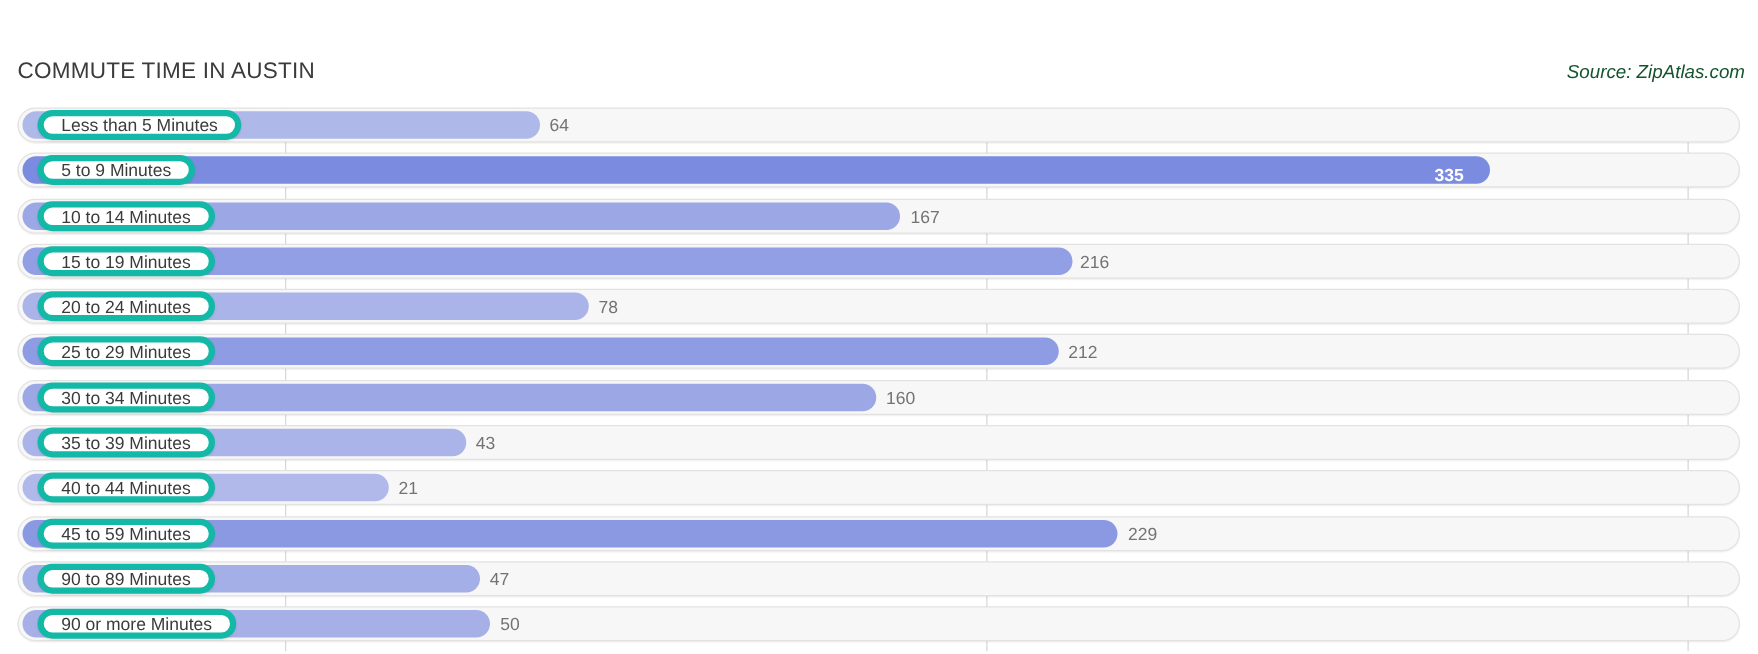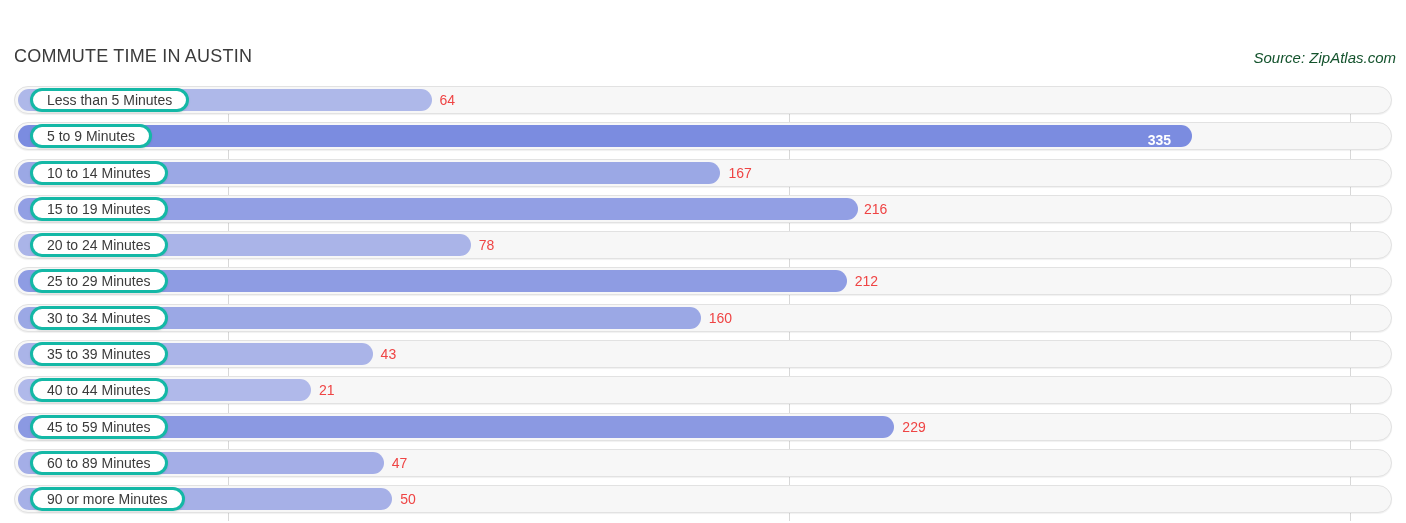--- a/index.html
+++ b/index.html
@@ -52,32 +52,32 @@
   .bar{
     position:absolute;left:18px;top:3px;height:22px;
     border-radius:11px;
   }
   
   .pill{
     position:absolute;left:30px;top:2px;height:24px;
     display:flex;align-items:center;
     padding:0 14px;
     background:#ffffff;
-    border:3px solid #14b8a6;
+    border:5px solid #14b8a6;
     border-radius:12px;
     box-shadow:0 1px 2px rgba(0,0,0,.10);
     font-size:14px;color:#3b3b3b;
     white-space:nowrap;
     box-sizing:border-box;
   }
   
   .val-out{
     position:absolute;top:0;height:28px;
     display:flex;align-items:center;
-    font-size:14px;color:#ef4444;
+    font-size:14px;color:#737373;
     white-space:nowrap;
   }
   
   .val-in{
     position:absolute;top:0;height:36px;
     display:flex;align-items:center;
     font-size:14px;font-weight:bold;color:#ffffff;
     white-space:nowrap;
   }
 
@@ -161,21 +161,21 @@
         </div>
         <div class="row">
           <div class="track"></div>
           <div class="bar" style="width: 876.345px; background: rgb(139, 153, 226);"></div>
           <div class="pill">45 to 59 Minutes</div>
           <div class="val-out" style="left: 902.345px;">229</div>
         </div>
         <div class="row">
           <div class="track"></div>
           <div class="bar" style="width: 365.835px; background: rgb(164, 174, 231);"></div>
-          <div class="pill">60 to 89 Minutes</div>
+          <div class="pill">90 to 89 Minutes</div>
           <div class="val-out" style="left: 391.835px;">47</div>
         </div>
         <div class="row">
           <div class="track"></div>
           <div class="bar" style="width: 374.25px; background: rgb(166, 176, 231);"></div>
           <div class="pill">90 or more Minutes</div>
           <div class="val-out" style="left: 400.25px;">50</div>
         </div>
       </div>
   </div>

